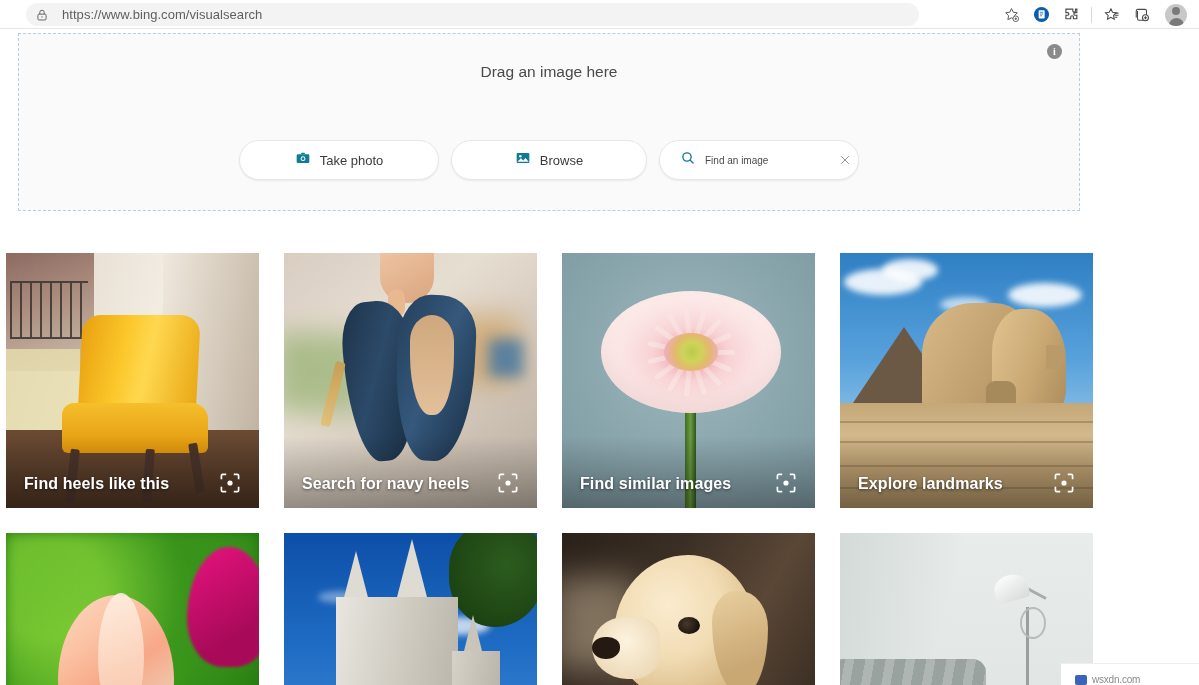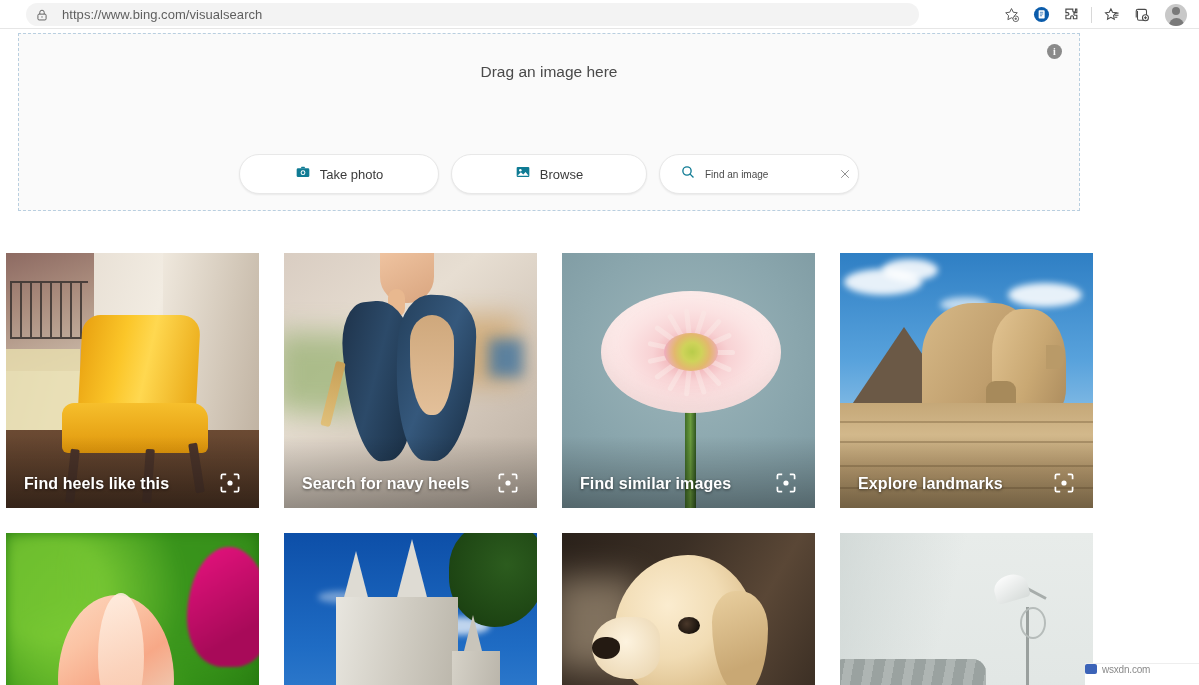--- a/index.html
+++ b/index.html
@@ -84,21 +84,21 @@
     position: absolute; top: 29px; width: 100%;
     text-align: center;
     font-size: 15.5px; color: #4a4a4a; font-weight: 400;
   }
   .dz-or {
     position: absolute; top: 68px; width: 100%;
     text-align: center;
     font-size: 13px; color: #2b2b2b; letter-spacing: 0.6px;
   }
   .dz-actions {
-    position: absolute; top: 120px; left: 0; width: 100%;
+    position: absolute; top: 106px; left: 0; width: 100%;
     display: flex; justify-content: center; align-items: center;
     gap: 12px;
   }
   .action-btn {
     height: 40px;
     background: #ffffff;
     border: 1px solid #e8e8e8;
     border-radius: 20px;
     box-shadow: 0 1px 2px rgba(0,0,0,0.07);
     display: flex; align-items: center; justify-content: center;
@@ -744,18 +744,18 @@
       <div class="lampshade"></div>
       <div class="lampring"></div>
       <div class="headboard"></div>
       <div class="hbtop"></div>
 
     </div>
   </div>
 
 </div>
 
-<div style="position:absolute; right:0; bottom:0; width:114px; height:22px;
-            background:#ffffff; display:flex; align-items:flex-start; gap:5px;
-            border-top:1px solid #eee;">
+<div style="position:absolute; right:0; bottom:0; width:138px; height:22px;
+            background:#ffffff; display:flex; align-items:flex-end; gap:5px;
+            padding-left:14px; border-top:1px solid #eee;">
   <span style="width:12px;height:10px;background:#3b63b8;border-radius:2px;flex:none;"></span>
   <span style="font-size:10px;color:#8a8a8a;letter-spacing:-0.2px;">wsxdn.com</span>
 </div>
 
 </body></html>

